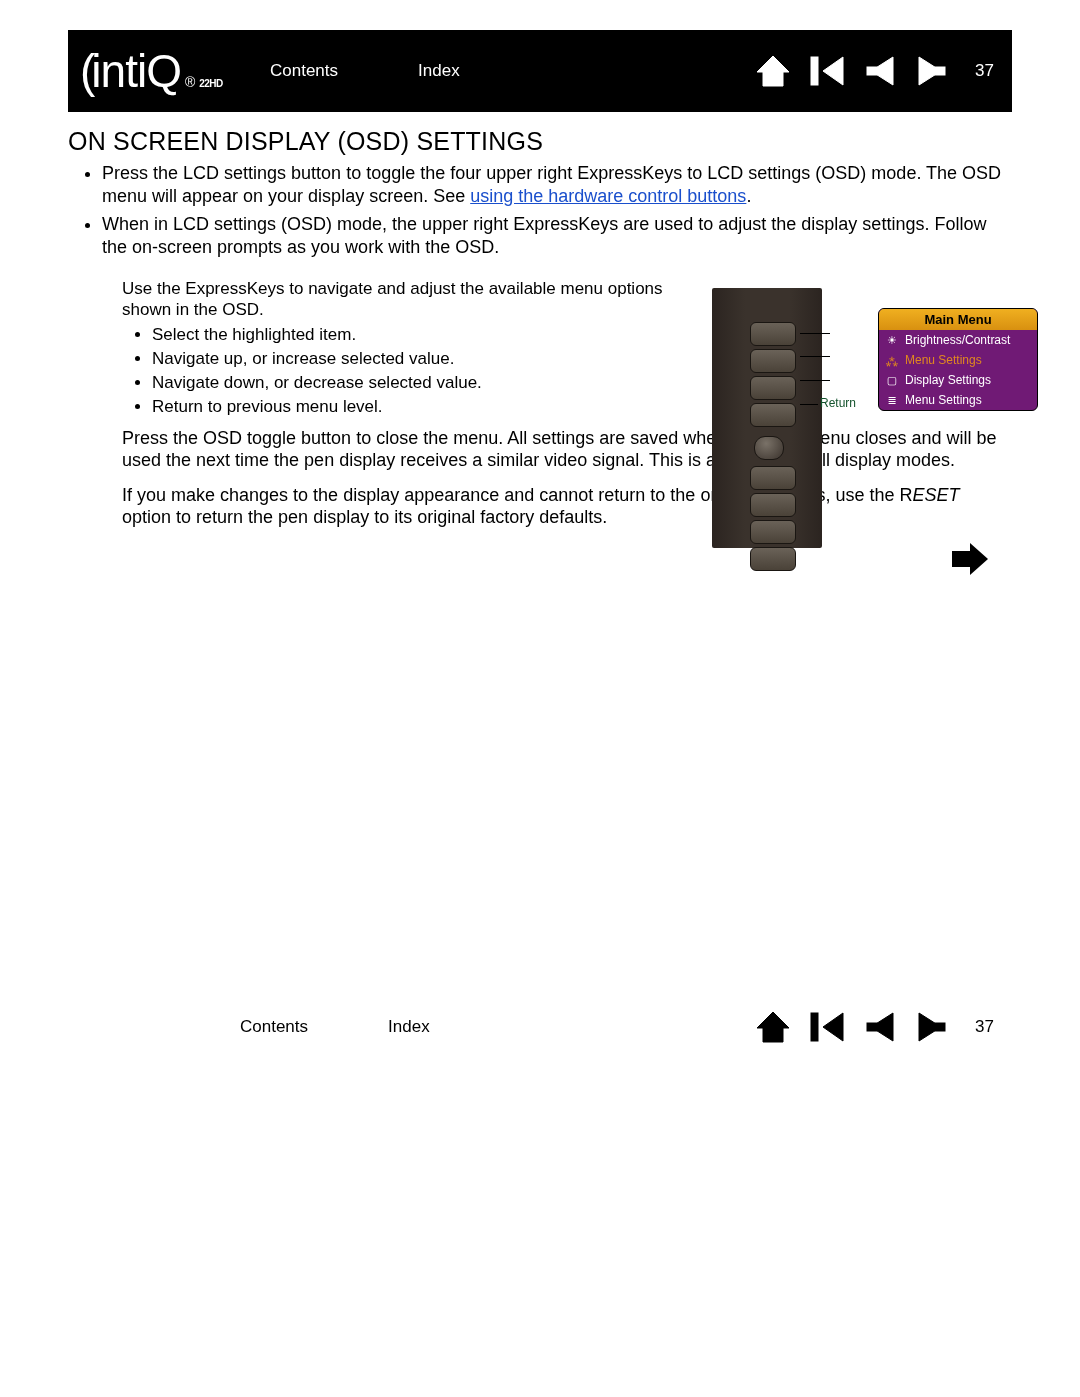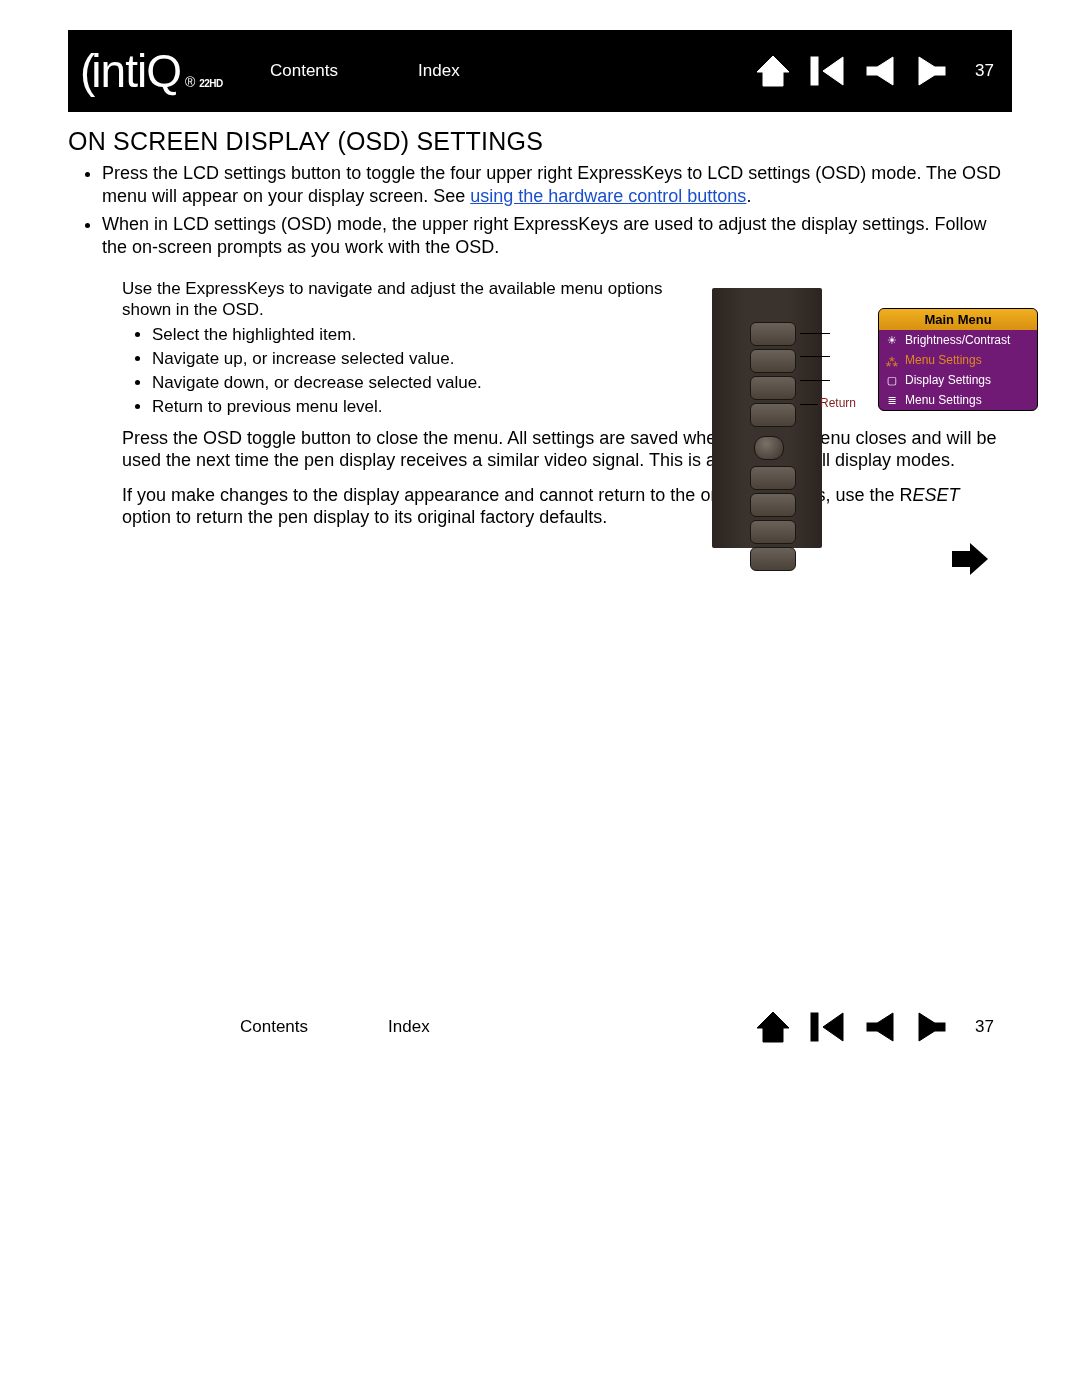--- a/index.html
+++ b/index.html
@@ -144,21 +144,21 @@
     border: 1px solid #1a1612;
   }
   .callout-line {
     position: absolute;
     height: 1px;
     background: #000;
   }
   .callout-label {
     position: absolute;
     font-size: 12px;
-    color: #7f1d1d;
+    color: #14532d;
   }
   .cl-sym {
     position: absolute;
     color: #fff;
     font-size: 14px;
     font-weight: bold;
   }
   .osd-menu {
     position: absolute;
     right: -26px;

